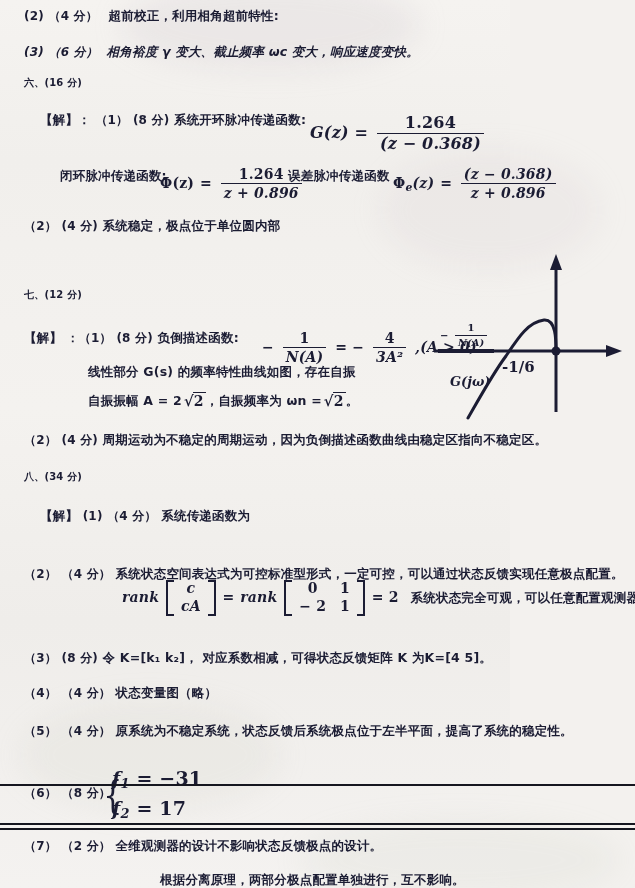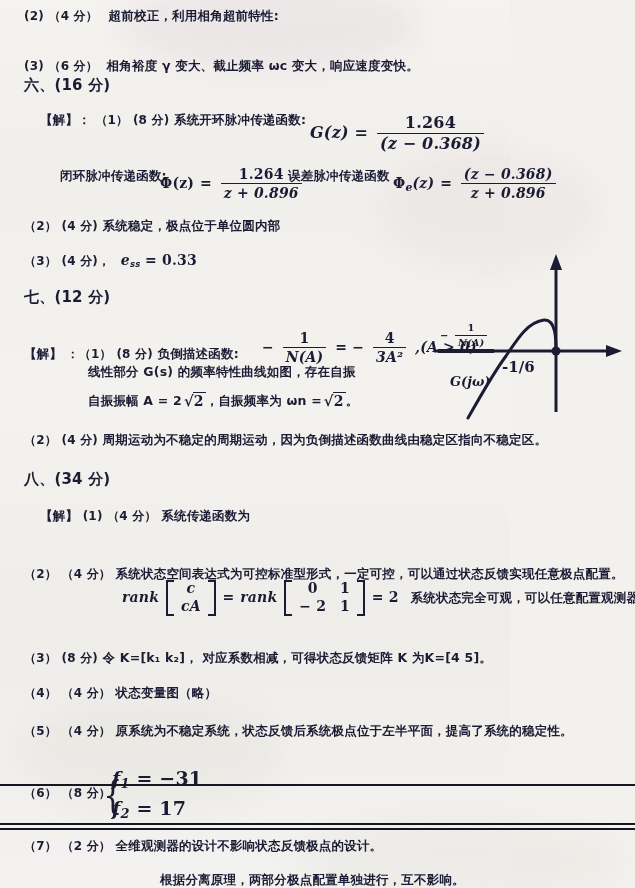--- a/index.html
+++ b/index.html
@@ -38,21 +38,21 @@
     position: absolute;
     white-space: nowrap;
     font-weight: bold;
     letter-spacing: .2px;
     color: #1b1c33;
   }
   .ln-body {
     font-size: 12.5px;
   }
   .ln-head {
-    font-size: 15px;
+    font-size: 10px;
   }
   .paren { font-size: 12px; }
 
   
   .math {
     font-family: "DejaVu Serif", "Liberation Serif", serif;
     font-style: italic;
     font-weight: bold;
   }
   .mathu {
@@ -199,21 +199,21 @@
   <div class="blotch b2"></div>
   <div class="blotch b3"></div>
   <div class="blotch b4"></div>
 
   <div class="line ln-body" style="left:24px; top:8px;">
     <span class="paren">(2)</span>
     <span class="paren">（4 分）</span>
     <span style="margin-left:6px;">超前校正，利用相角超前特性:</span>
   </div>
 
-  <div class="line ln-body" style="left:24px; top:58px;">
+  <div class="line ln-body" style="left:24px; top:44px;font-style:italic;">
     <span class="paren">(3)</span>
     <span class="paren">（6 分）</span>
     <span style="margin-left:4px;">相角裕度 γ 变大、截止频率 ωc 变大，响应速度变快。</span>
   </div>
 
   <div class="line ln-head" style="left:24px; top:76px;">六、(16 分)</div>
 
   <div class="line ln-body" style="left:40px; top:112px;">
     <span>【解】</span><span>：</span>
     <span class="paren">（1）</span>
@@ -253,30 +253,24 @@
       <span class="den math">z + 0.896</span>
     </span>
   </div>
 
   <div class="line ln-body" style="left:24px; top:218px;">
     <span class="paren">（2）</span>
     <span class="paren">(4 分)</span>
     <span>系统稳定，极点位于单位圆内部</span>
   </div>
 
-  <div class="line ln-body" style="left:24px; top:252px;">
-    <span class="paren">（3）</span>
-    <span class="paren">(4 分)，</span>
-    <span class="math mid" style="margin-left:6px;">e</span><span class="sub">ss</span>
-    <span class="mathu mid">= 0.33</span>
-  </div>
 
   <div class="line ln-head" style="left:24px; top:288px;">七、(12 分)</div>
 
-  <div class="line ln-body" style="left:24px; top:346px;text-align:right;">
+  <div class="line ln-body" style="left:24px; top:330px;text-align:right;">
     <span>【解】</span>
     <span class="paren">：（1）</span>
     <span class="paren">(8 分)</span>
     <span>负倒描述函数:</span>
   </div>
 
   <div class="line" style="left:262px; top:322px;">
     <span class="mathu mid">−</span>
     <span class="frac mid">
       <span class="num mathu">1</span>

